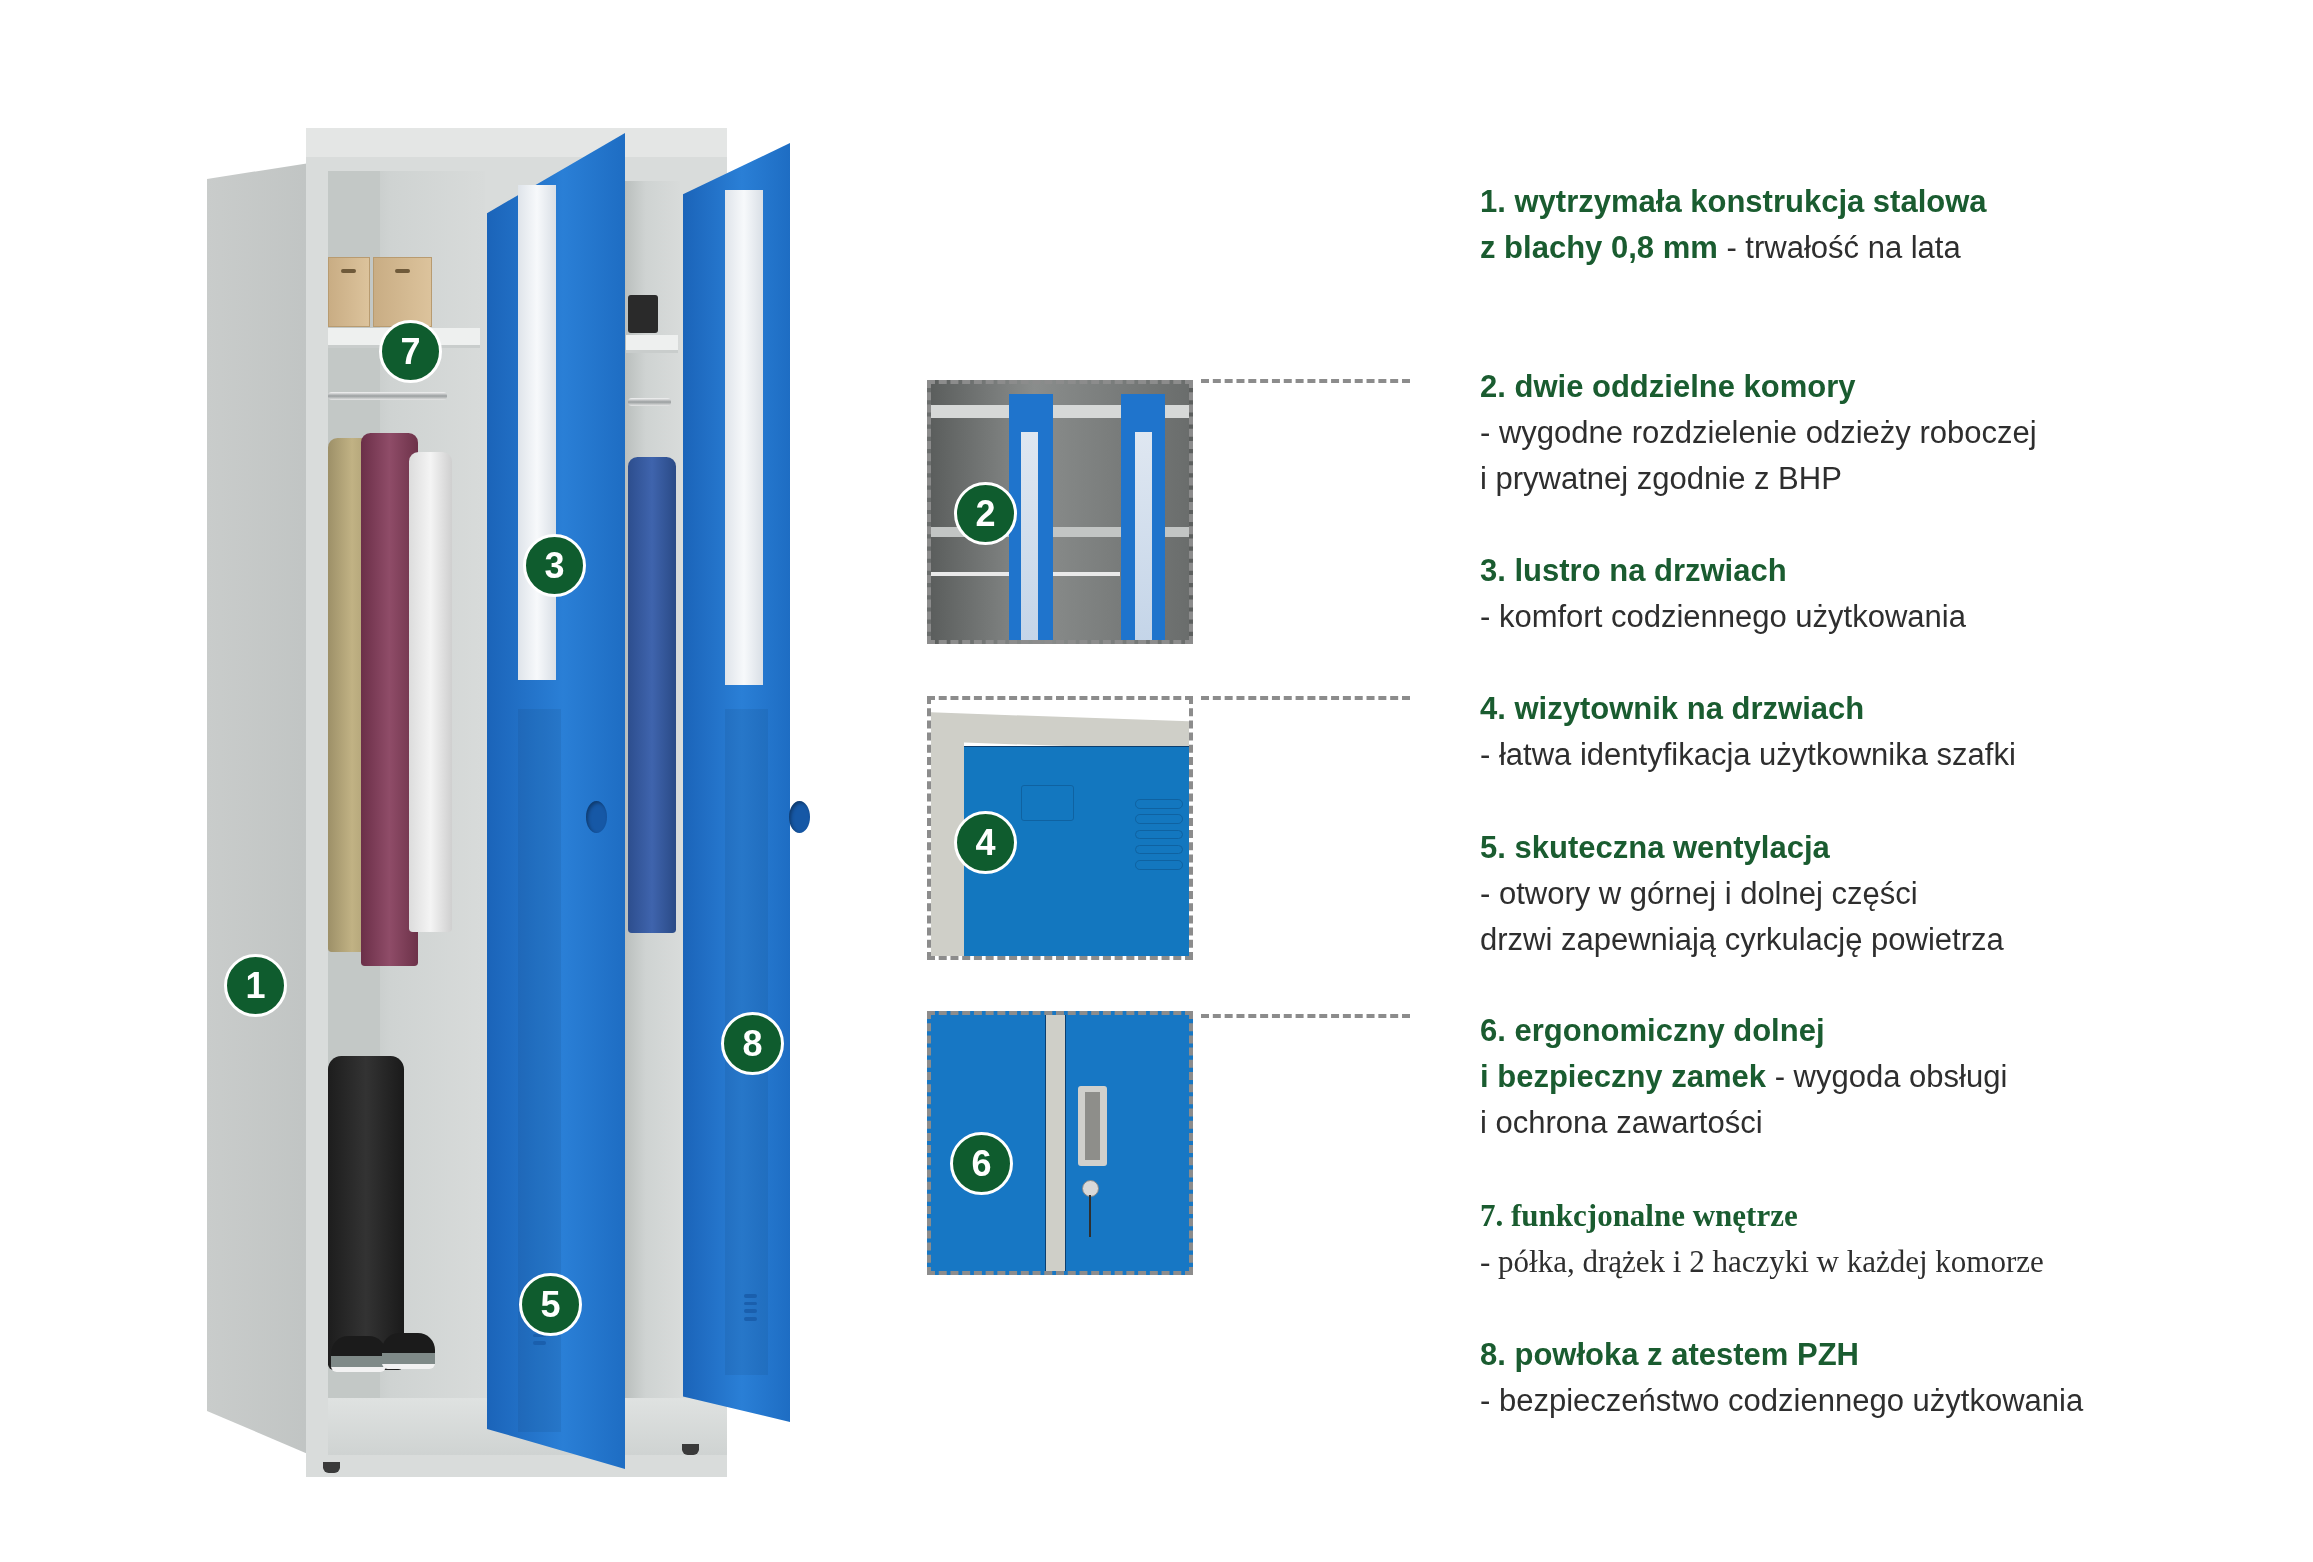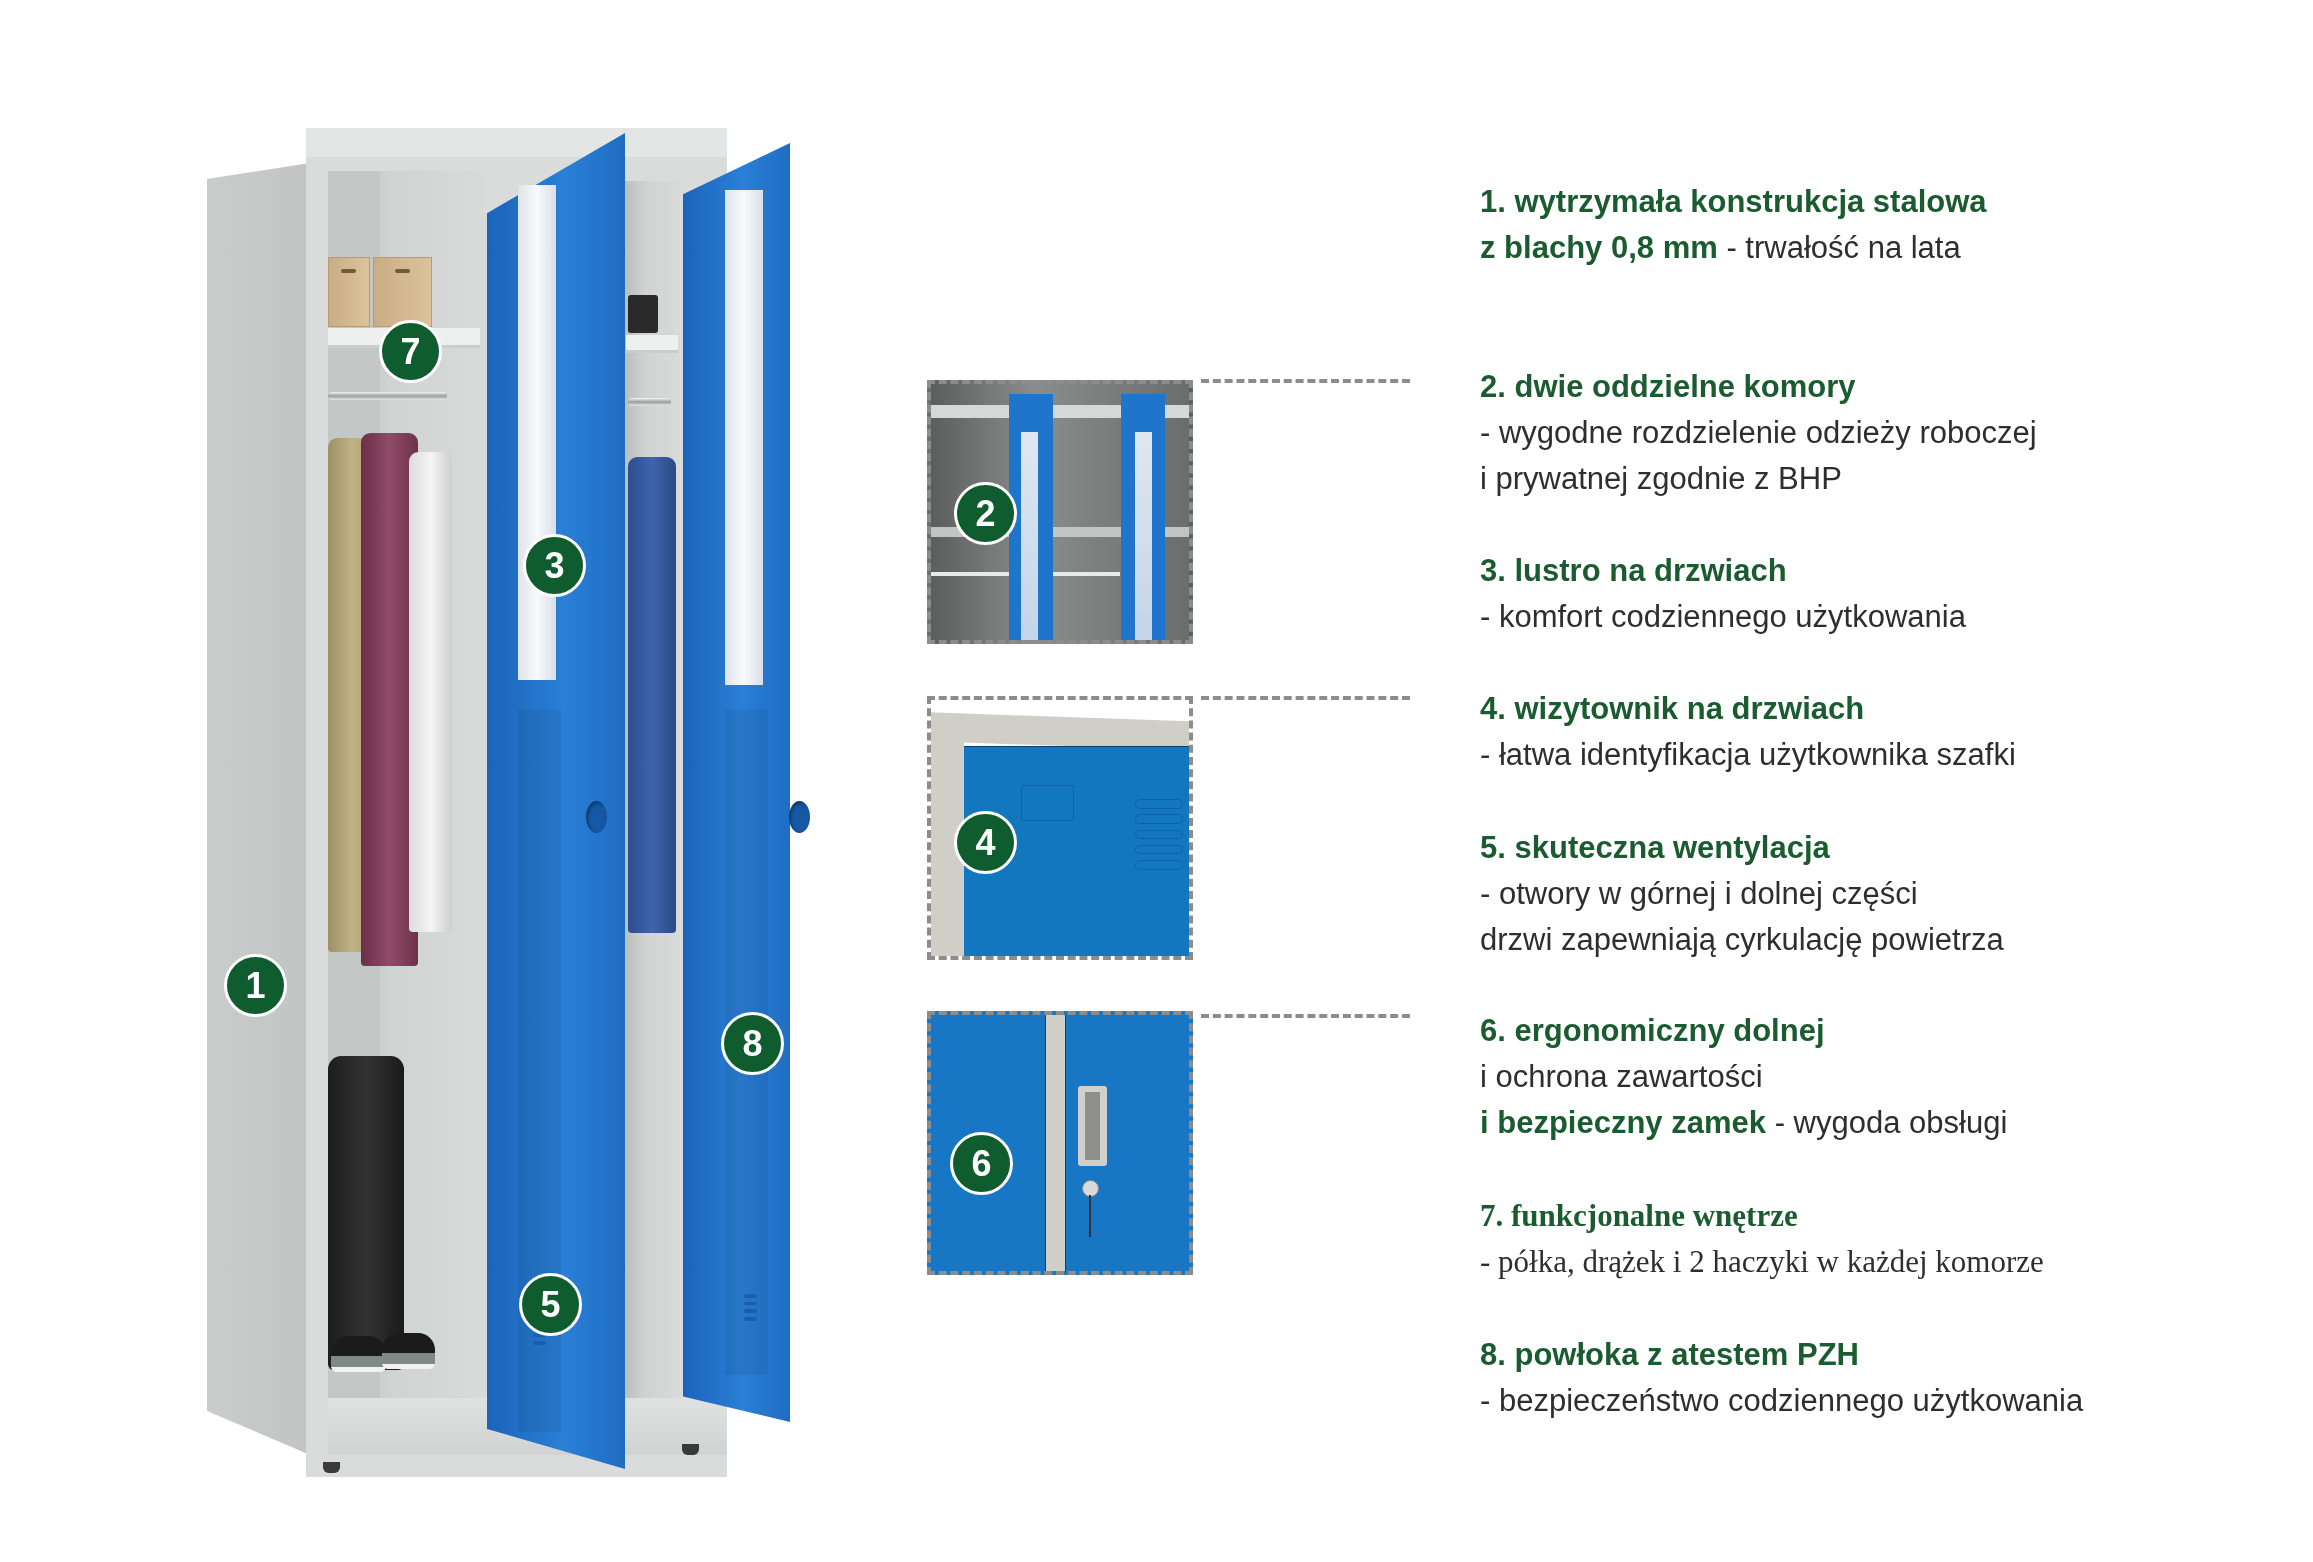--- a/index.html
+++ b/index.html
@@ -227,22 +227,22 @@
   </div>
 
   <div class="feature" style="top:646px;">
     <span class="line"><span class="title">5.</span> <span class="title">skuteczna wentylacja</span></span>
     <span class="line">- otwory w górnej i dolnej części</span>
     <span class="line">drzwi zapewniają cyrkulację powietrza</span>
   </div>
 
   <div class="feature" style="top:829px;">
     <span class="line"><span class="title">6.</span> <span class="title"> ergonomiczny dolnej</span></span>
+    <span class="line"><span class="title">i bezpieczny zamek</span><span> - wygoda obsługi</span></span>
     <span class="line">i ochrona zawartości</span>
-    <span class="line"><span class="title">i bezpieczny zamek</span><span> - wygoda obsługi</span></span>
   </div>
 
   <div class="feature" style="top:1014px;font-family:Liberation Serif, serif;">
     <span class="line"><span class="title">7.</span> <span class="title"> funkcjonalne wnętrze</span></span>
     <span class="line">- półka, drążek i 2 haczyki w każdej komorze</span>
   </div>
 
   <div class="feature" style="top:1153px;">
     <span class="line"><span class="title">8.</span> <span class="title">powłoka z atestem PZH</span></span>
     <span class="line">- bezpieczeństwo codziennego użytkowania</span>

